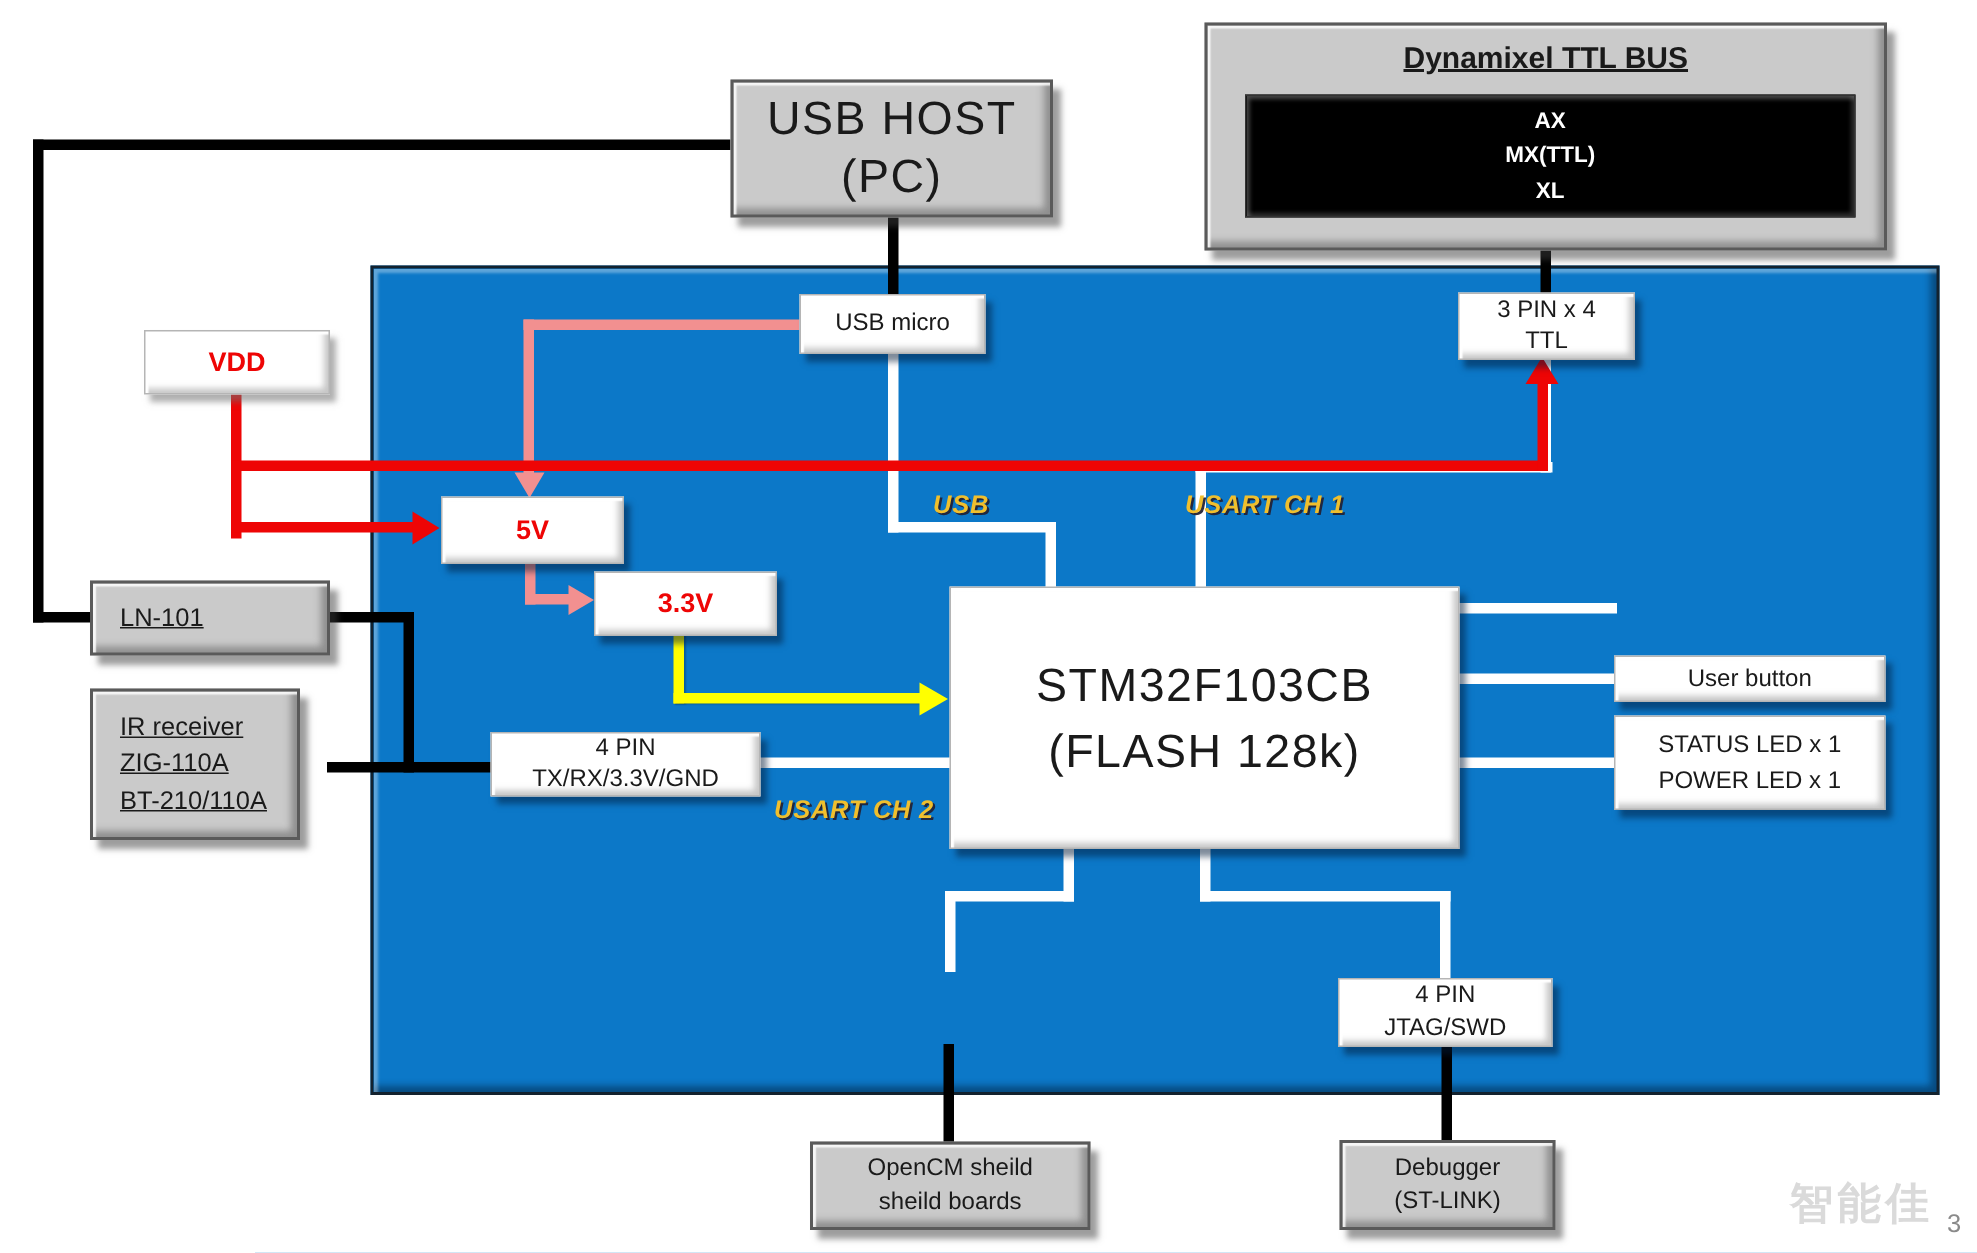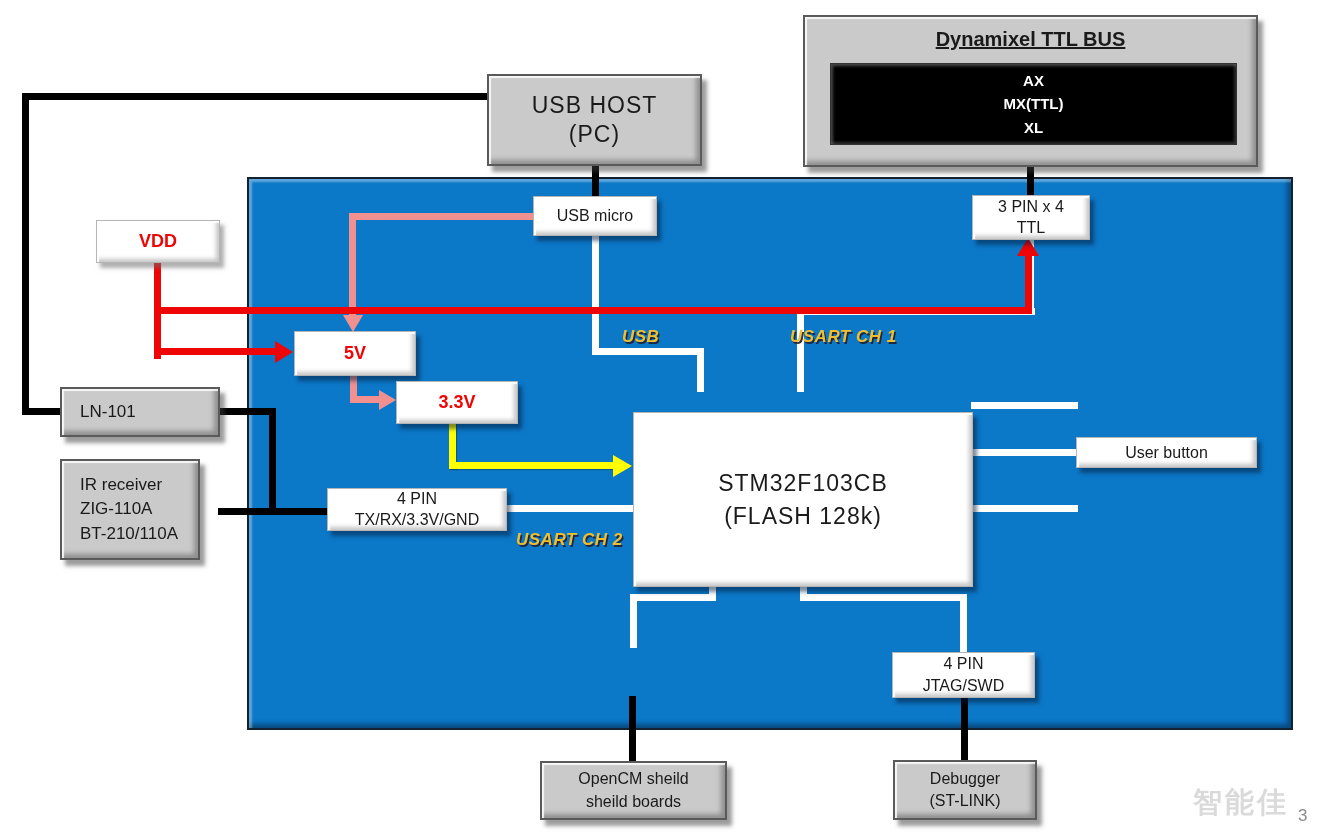--- a/index.html
+++ b/index.html
@@ -28,23 +28,23 @@
   .gray{
     background:#cacaca;border:2px solid #5a5a5a;
     box-shadow:5px 6px 4px rgba(60,60,60,0.5), inset 2px 2px 1px rgba(255,255,255,0.85), inset -4px -4px 5px rgba(95,95,95,0.55);
   }
   .whitebox{
     background:#ffffff;border:1px solid #b5b5b5;
     box-shadow:4px 5px 4px rgba(0,25,55,0.5), inset 2px 2px 1px #ffffff, inset -3px -3px 4px rgba(150,150,150,0.55);
   }
   .whitebox.outside{ box-shadow:4px 5px 4px rgba(110,110,110,0.55), inset 2px 2px 1px #ffffff, inset -3px -3px 4px rgba(150,150,150,0.55); }
   .redtext{color:#ee0505;font-weight:bold;font-size:18px;}
-  .big{font-size:23px;letter-spacing:1px;margin-top:21px;}
+  .big{font-size:31px;letter-spacing:1px;}
   .med{font-size:16px;}
-  .leftalign{align-items:flex-start;text-align:center;padding-left:18px;}
+  .leftalign{align-items:flex-start;text-align:center;padding-left:18px;text-decoration:underline;}
   .wire{position:absolute;}
   .wire.black{background:#000;}
   .wire.white{background:#fff;}
   .wire.red{background:var(--wire_red);}
   .wire.pink{background:var(--wire_pink);}
   .wire.yellow{background:var(--wire_yellow);box-shadow:1px 1px 1px rgba(0,40,70,.4);}
   .arr{position:absolute;width:0;height:0;}
   .arr.right.red{border-top:11px solid transparent;border-bottom:11px solid transparent;border-left:18px solid var(--wire_red);}
   .arr.up.red{border-left:11px solid transparent;border-right:11px solid transparent;border-bottom:18px solid var(--wire_red);}
   .arr.down.pink{border-left:10px solid transparent;border-right:10px solid transparent;border-top:17px solid var(--wire_pink);}
@@ -179,20 +179,24 @@
   <div class="box whitebox big" style="left:633px;top:391px;width:340px;height:175px;line-height:1.4;">
     <div>STM32F103CB</div>
     <div>(FLASH 128k)</div>
   </div>
 
 
   <div class="box whitebox med" style="left:1076px;top:437px;width:181px;height:31px;">
     <div>User button</div>
   </div>
 
+  <div class="box whitebox med" style="left:1076px;top:477px;width:181px;height:63px;line-height:1.45;">
+    <div>STATUS LED x 1</div>
+    <div>POWER LED x 1</div>
+  </div>
 
 
   <div class="box whitebox med" style="left:892px;top:652px;width:143px;height:46px;line-height:1.35;">
     <div>4 PIN</div>
     <div>JTAG/SWD</div>
   </div>
 
   <div class="box gray med" style="left:540px;top:761px;width:187px;height:59px;line-height:1.4;">
     <div>OpenCM sheild</div>
     <div>sheild boards</div>

